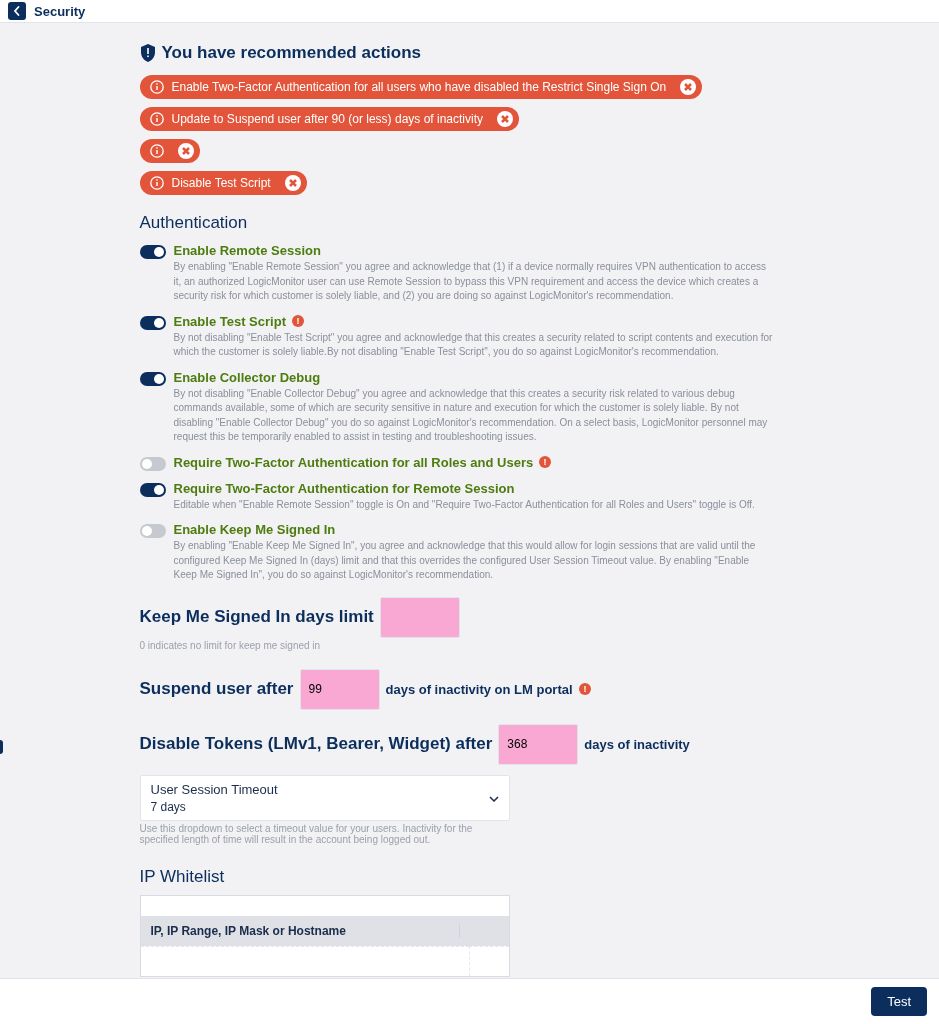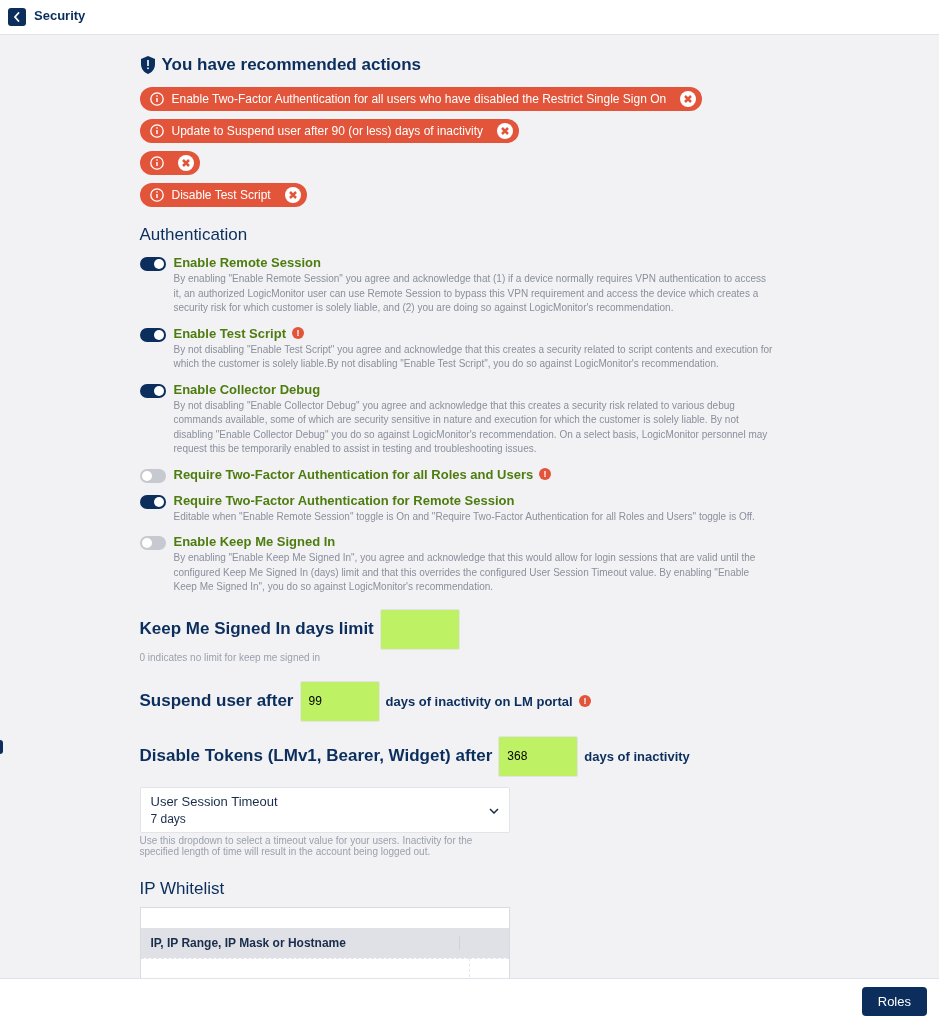--- a/index.html
+++ b/index.html
@@ -5,22 +5,23 @@
   * { box-sizing: border-box; margin: 0; padding: 0; }
   body {
     font-family: -apple-system, BlinkMacSystemFont, "Segoe UI", Arial, sans-serif;
     background: #f2f2f4;
     color: #1a2d4a;
     font-size: 12px;
     width: 939px;
   }
   .header {
     display: flex;
+    align-items: center;
     background: #fff;
-    padding: 8px 8px;
+    padding: 2px 8px;
     border-bottom: 1px solid #dfe3ea;
   }
   .back-btn {
     width: 18px; height: 18px;
     background: #0b2e5d;
     border-radius: 3px;
     display: inline-flex;
     align-items: center; justify-content: center;
     margin-right: 8px;
     cursor: pointer;
@@ -87,21 +88,21 @@
   .warn-dot {
     width: 12px; height: 12px; display:inline-flex;
   }
   .warn-dot svg circle { fill: #e2553a; }
   .warn-dot svg text { fill: #fff; font-size: 9px; font-weight: 700; }
 
   .inline-field { display: flex; align-items: center; gap: 6px; margin: 14px 0 2px 0; flex-wrap: wrap; }
   .inline-field label { font-size: 17px; font-weight: 600; color: #0b2e5d; }
   .inline-field .suffix { font-size: 13px; font-weight: 600; color: #0b2e5d; }
   .text-input {
-    background: #bef264; border: 1px solid #e2e4ea; border-radius: 2px;
+    background: #f9a8d4; border: 1px solid #e2e4ea; border-radius: 2px;
     height: 41px; padding: 2px 8px; font-size: 12px; min-width: 80px;
   }
   .hint { font-size: 10px; color: #9ba0ad; margin-top: 2px; margin-bottom: 8px; }
 
   .select-box {
     background: #fff; border: 1px solid #e2e4ea; border-radius: 2px;
     padding: 6px 10px; width: 370px; position: relative; margin-top: 4px;
   }
   .select-box .sel-label { font-size: 13px; font-weight: 400; color: #1a2d4a; }
   .select-box .sel-value { font-size: 12px; color: #1a2d4a; margin-top: 3px; }
@@ -366,14 +367,14 @@
       <div class="trow">
         <div class="col"></div>
           <div class="col actions"></div>
       </div>
     </div>
 
   </div>
 </div>
 
 <div class="footer">
-  <button class="save-btn">Roles</button>
+  <button class="save-btn">Test</button>
 </div>
 
 </body></html>

